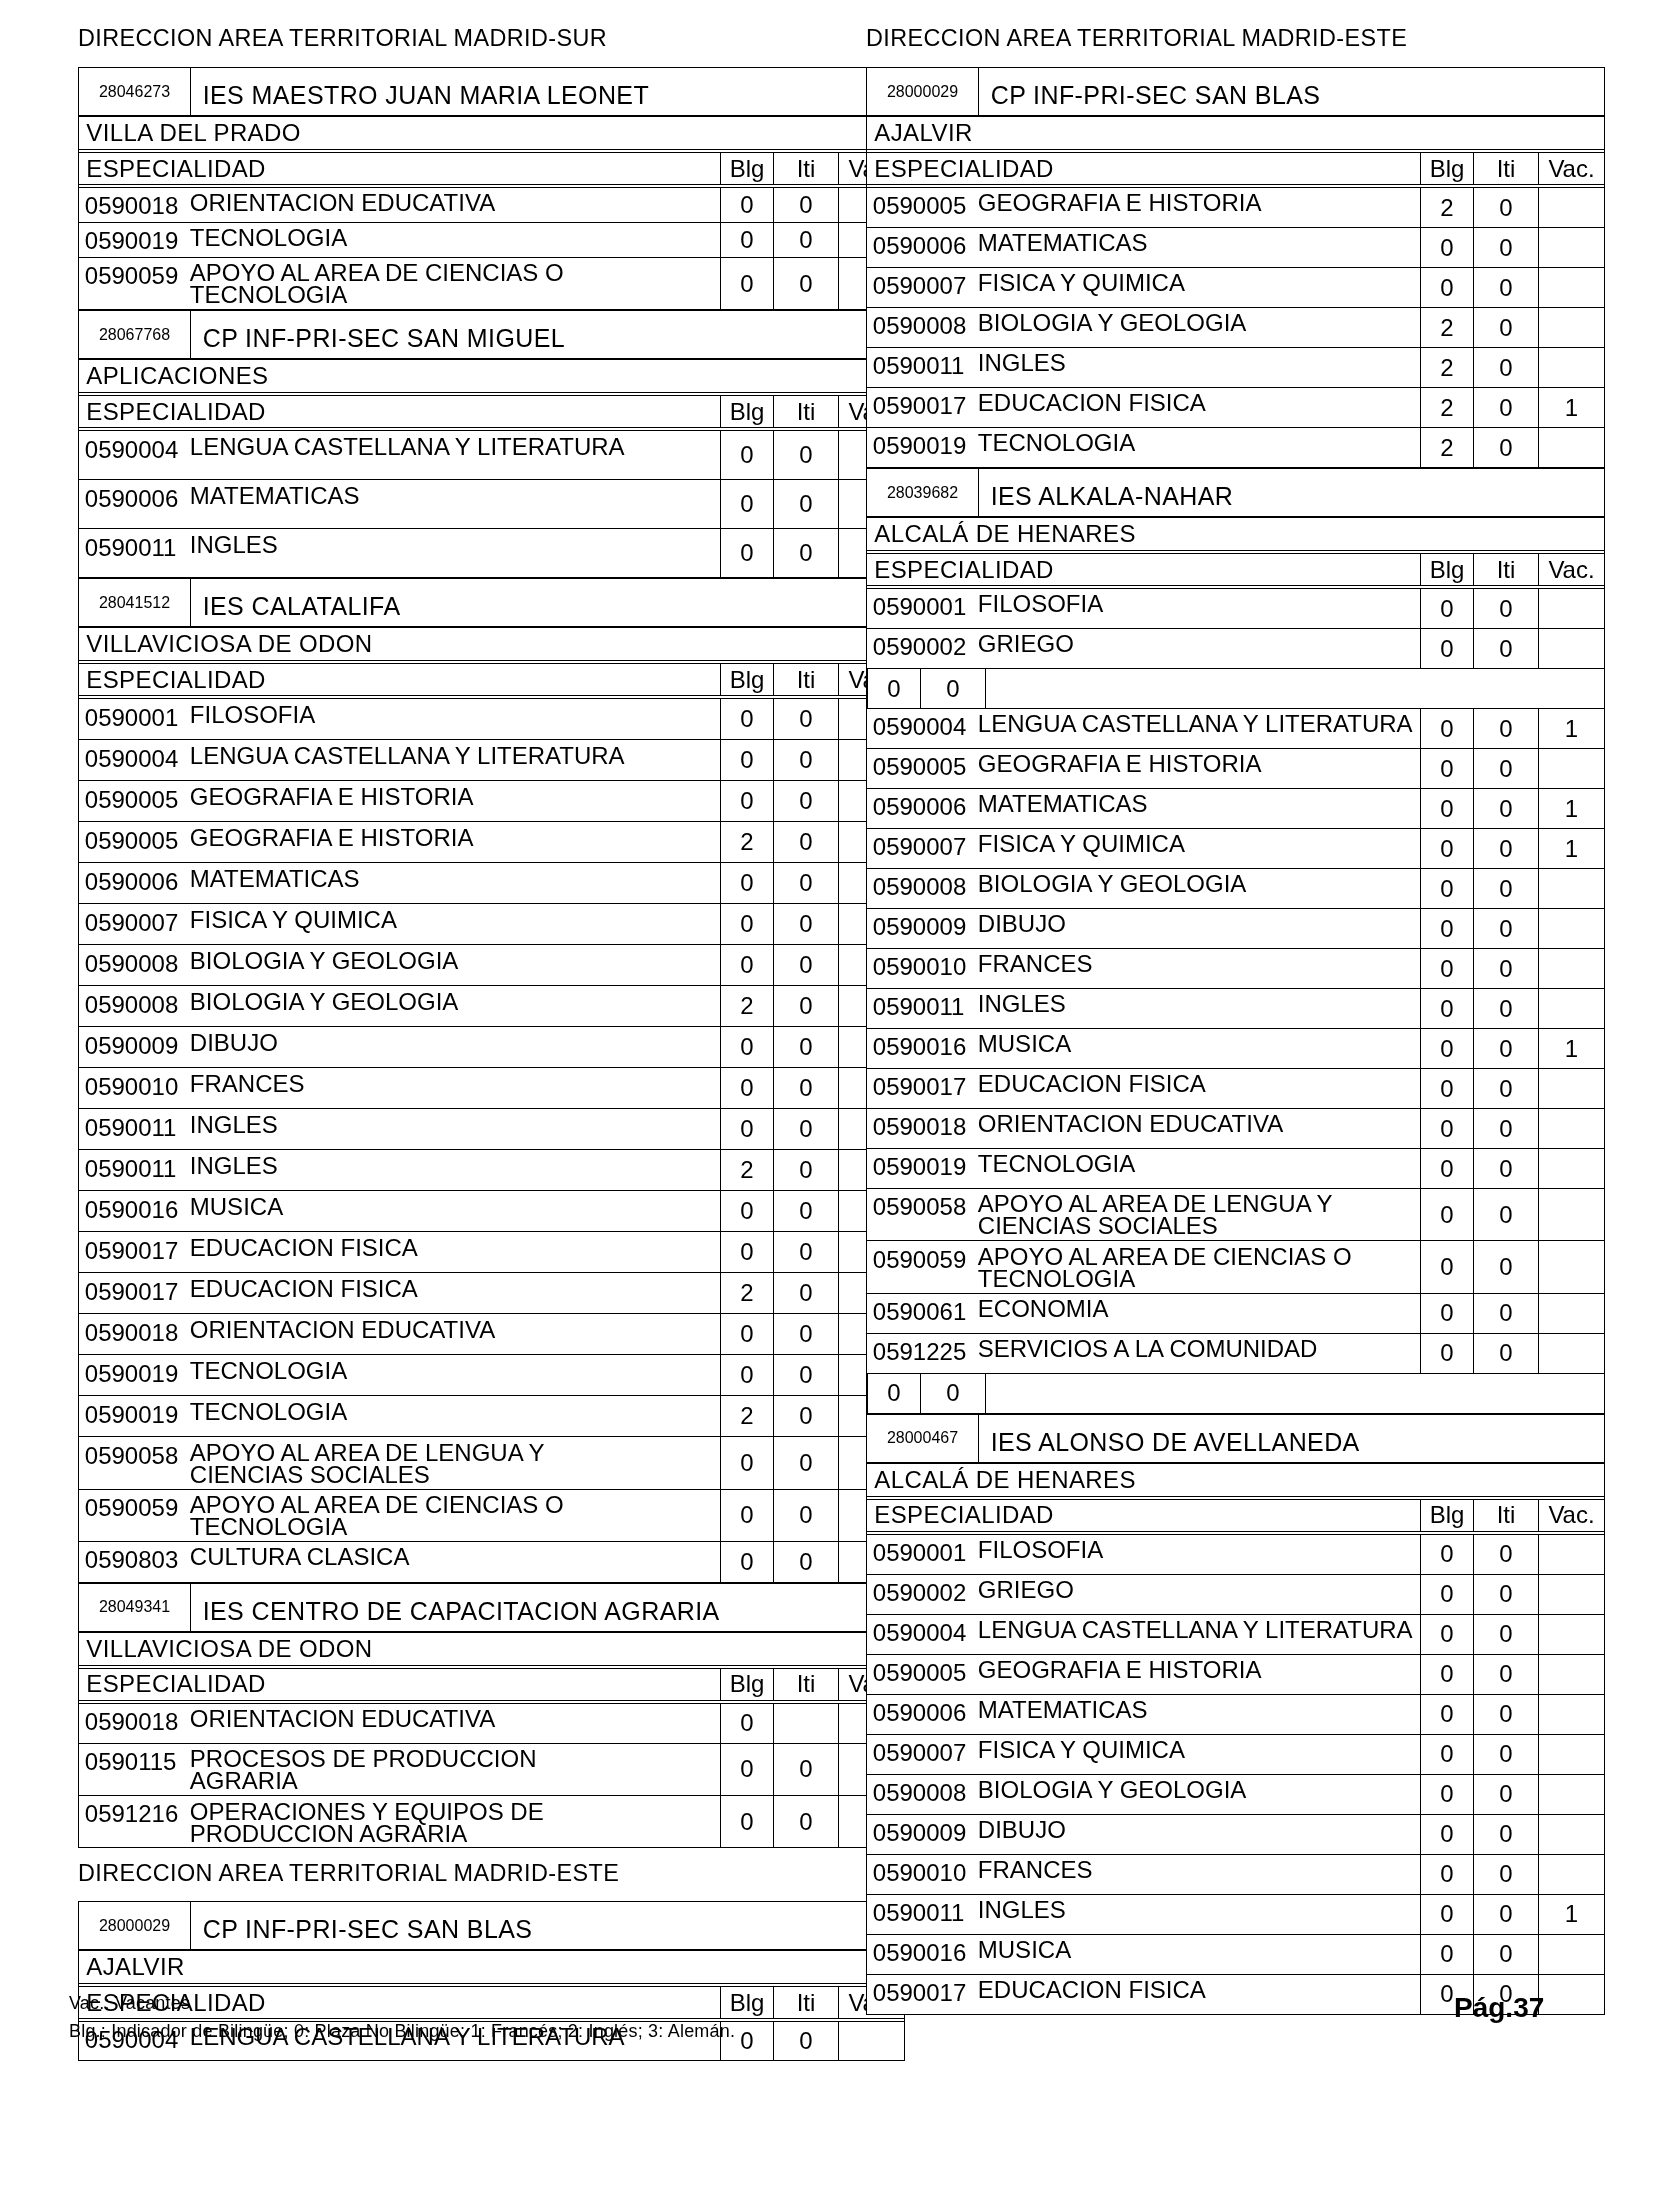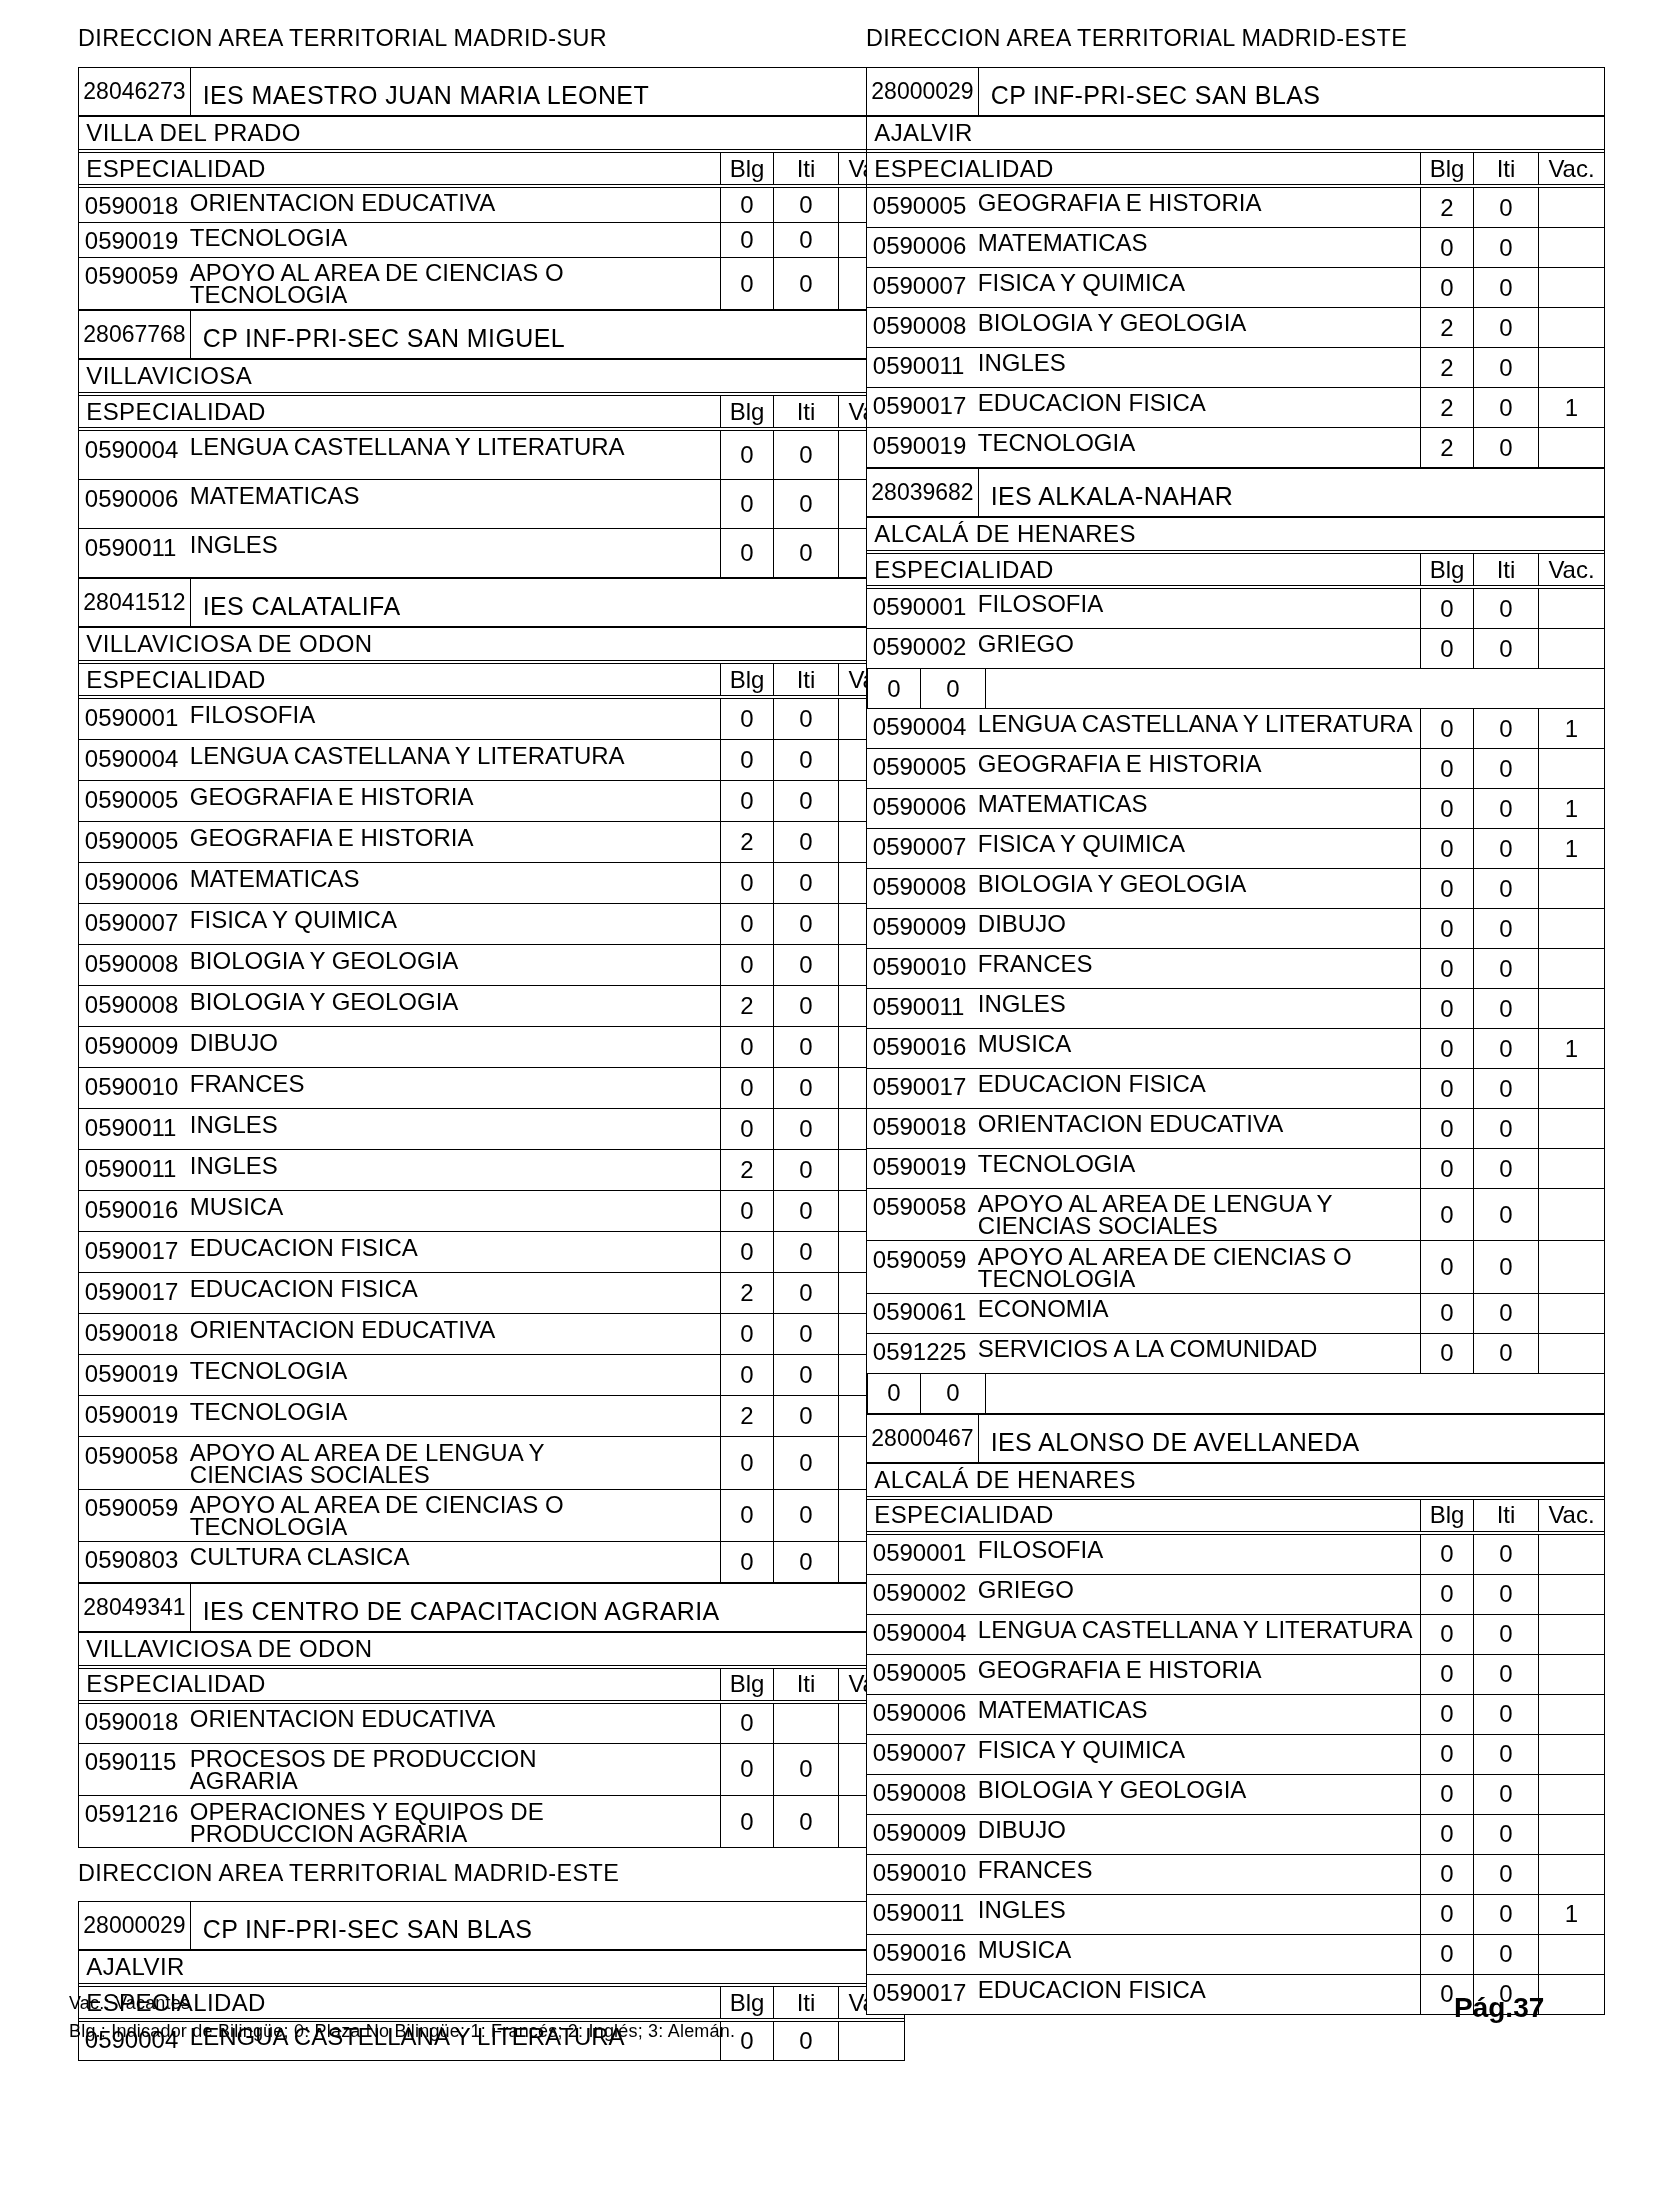--- a/index.html
+++ b/index.html
@@ -17,21 +17,21 @@
     margin:0 0 16px 0;white-space:nowrap;
   }
   .area-heading.mid{margin-top:13px;margin-bottom:14.6px;}
 
   .block{border:1.5px solid #000;background:#fff;}
 
   
   .srow{display:flex;align-items:center;min-height:47px;border-bottom:2.2px solid #000;}
   .scode{
     width:111px;flex:0 0 111px;align-self:stretch;display:flex;align-items:center;justify-content:center;
-    border-right:1.5px solid #000;font-size:23px;
+    border-right:1.5px solid #000;font-size:16px;
   }
   .sname2{flex:1;padding-left:11.7px;font-size:25px;letter-spacing:0.4px;white-space:nowrap;overflow:hidden;margin-top:8px;}
 
   
   .mrow{display:flex;align-items:center;min-height:32px;border-bottom:4.4px double #000;
         font-size:24px;padding-left:7.3px;letter-spacing:0.4px;}
 
   
   .hrow{display:flex;align-items:center;min-height:31px;border-bottom:4.4px double #000;font-size:24px;}
   .hesp{flex:1;padding-left:7.3px;letter-spacing:0.4px;}
@@ -107,21 +107,21 @@
         <div class="cblg">0</div>
         <div class="citi">0</div>
         <div class="cvac"></div>
       </div>
     </div>
     <div class="block sec-2">
       <div class="srow">
         <div class="scode">28067768</div>
         <div class="sname2">CP INF-PRI-SEC SAN MIGUEL</div>
       </div>
-      <div class="mrow">VILLAVICIOSA</div>
+      <div class="mrow">APLICACIONES</div>
       <div class="hrow">
         <div class="hesp">ESPECIALIDAD</div>
         <div class="cblg">Blg</div>
         <div class="citi">Iti</div>
         <div class="cvac">Vac.</div>
       </div>
       <div class="trow">
         <div class="name-cell">
           <span class="spec-code">0590004</span>
           <span class="spec-name">LENGUA CASTELLANA Y LITERATURA</span>

